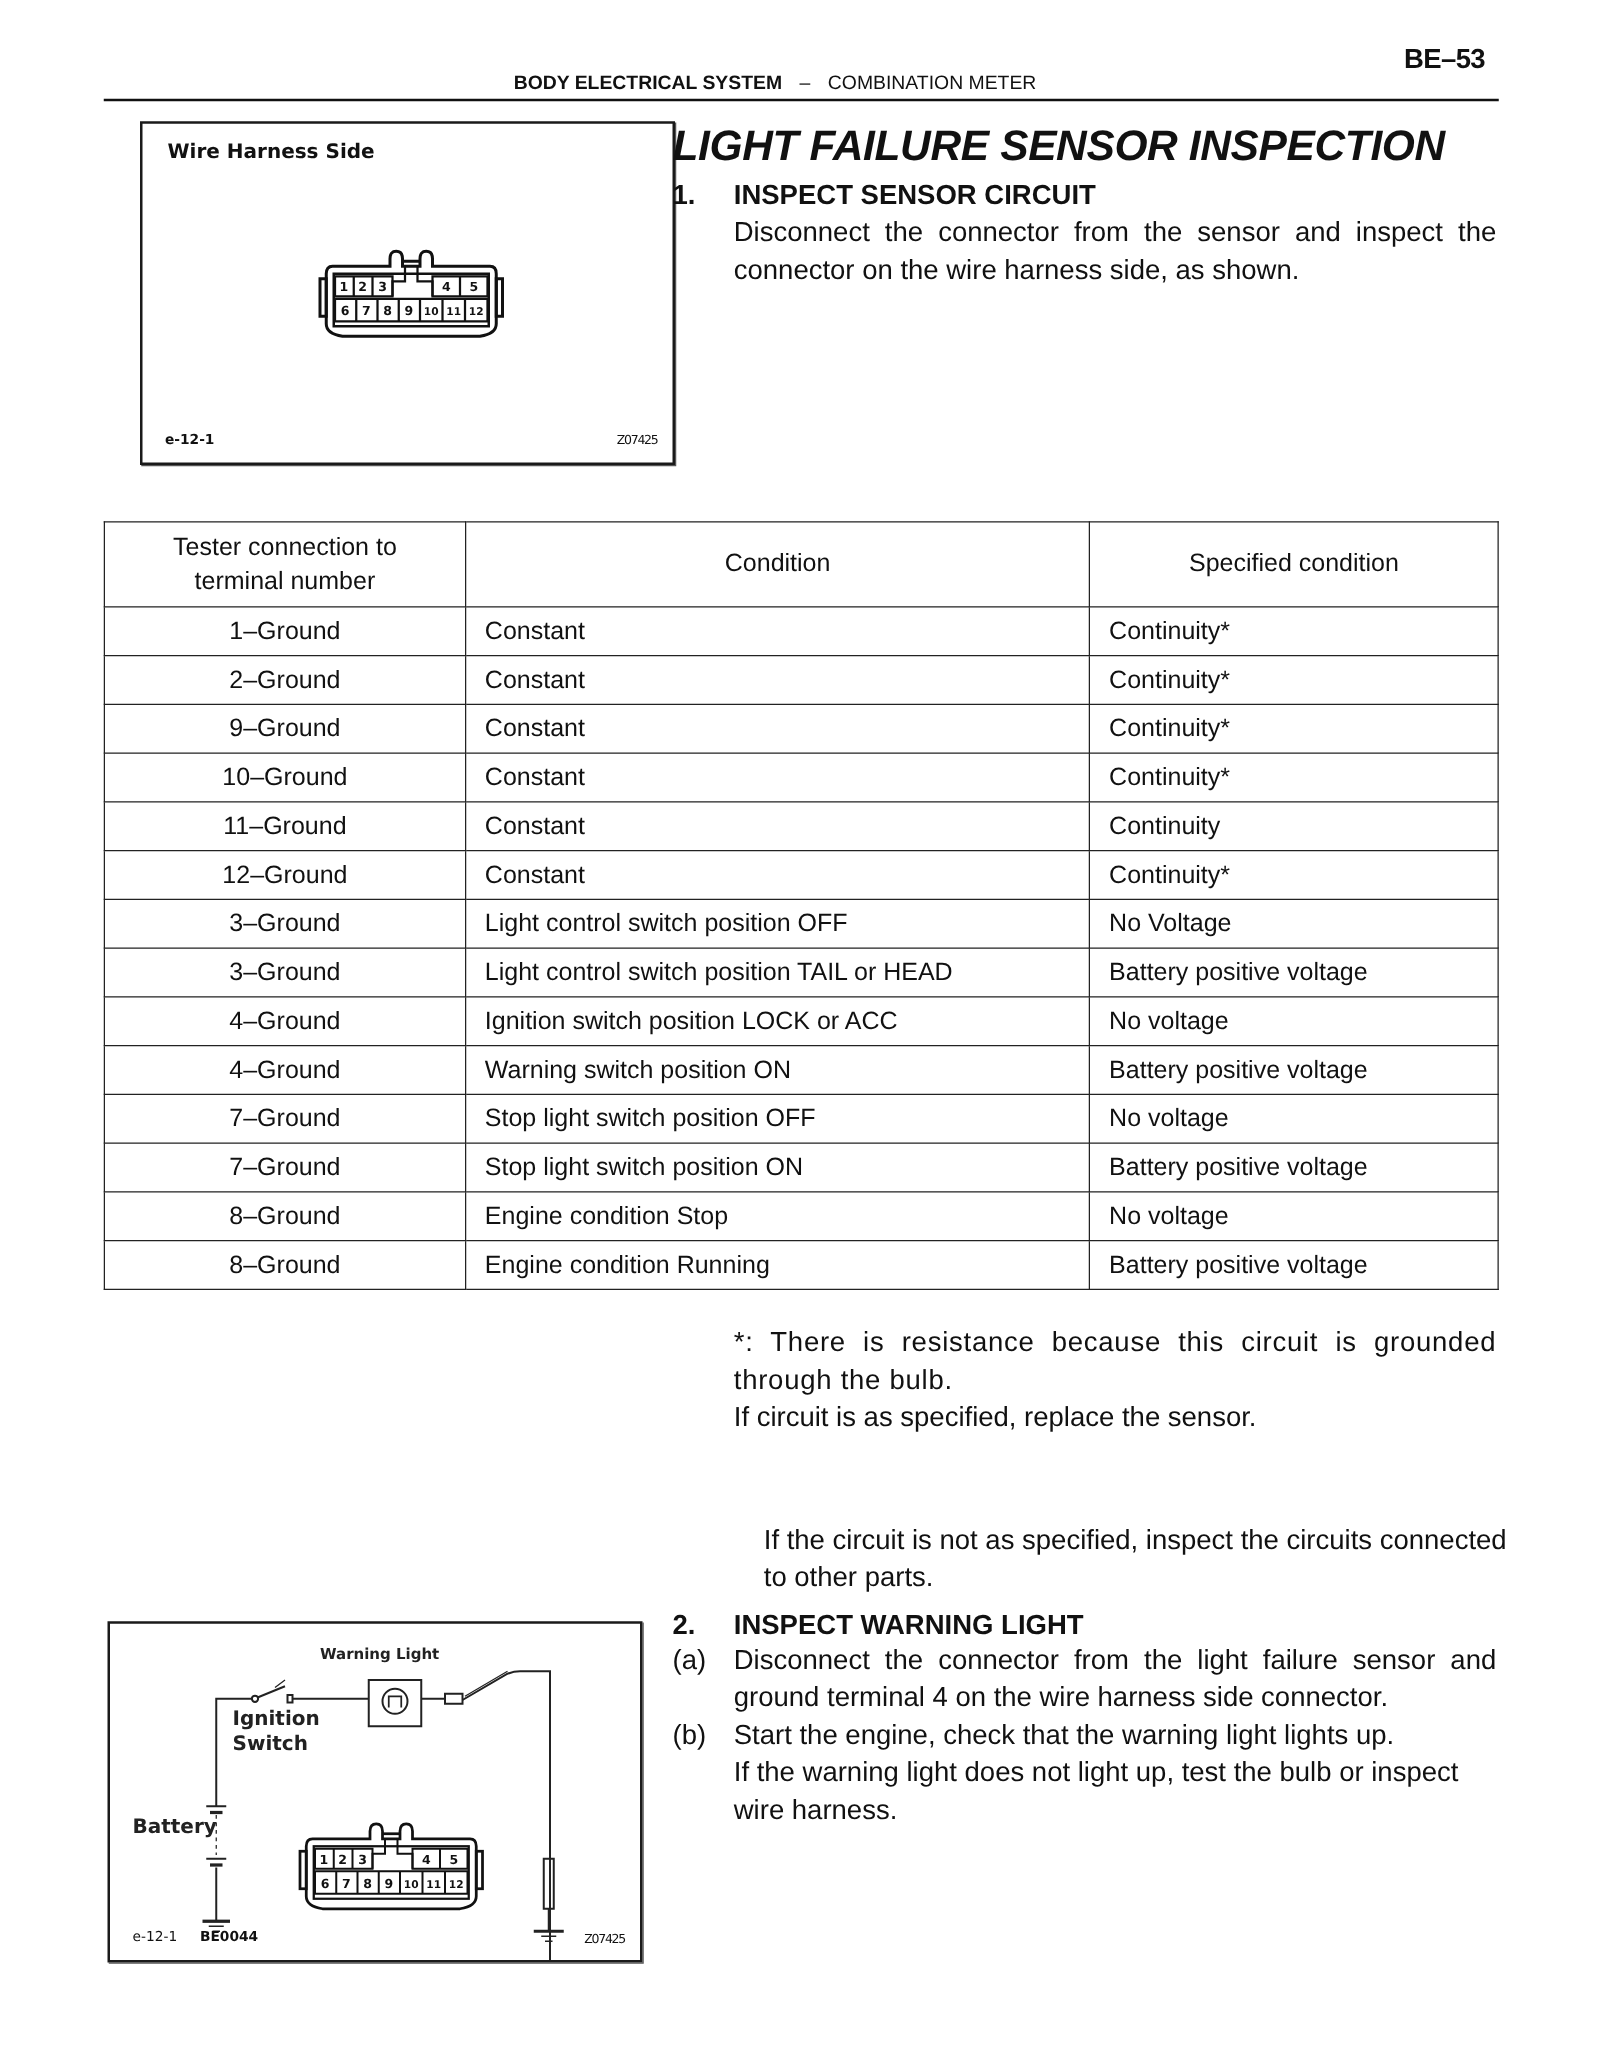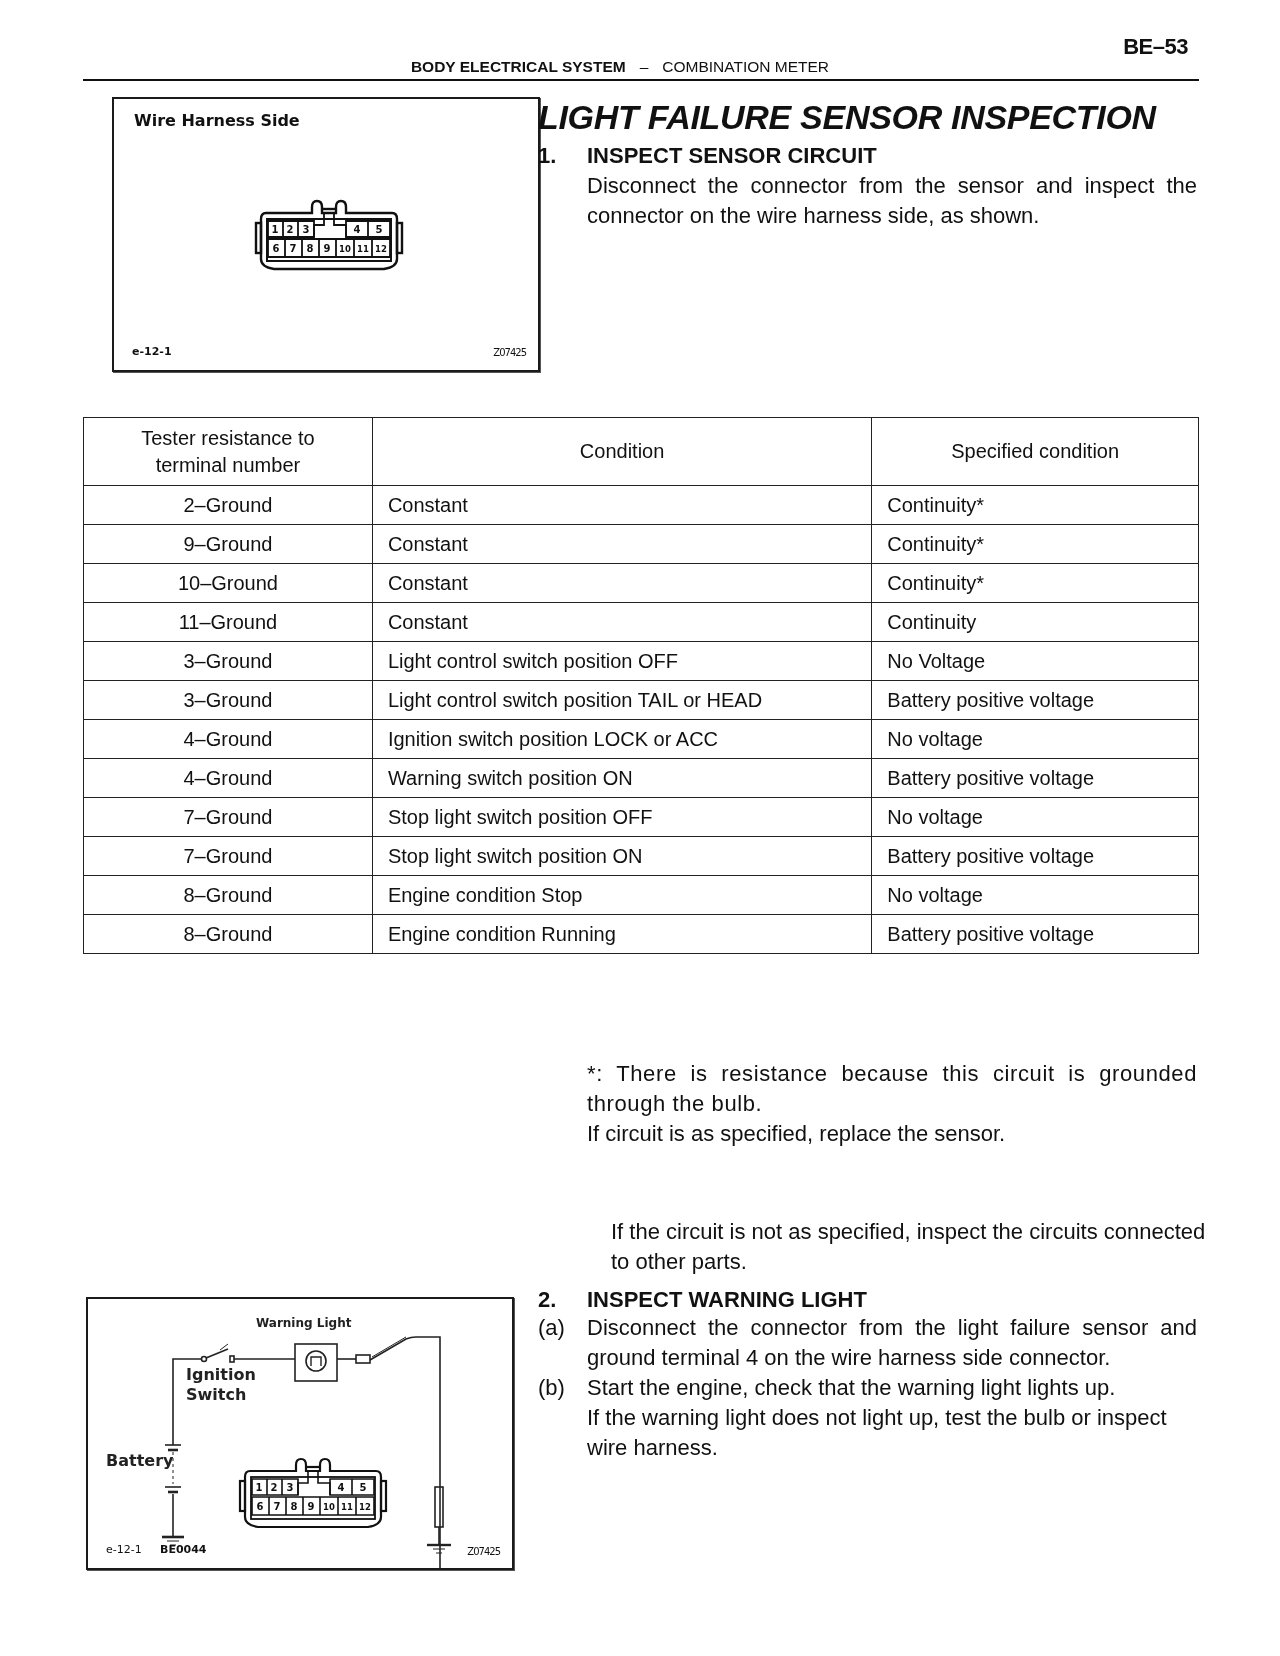--- a/index.html
+++ b/index.html
@@ -80,46 +80,56 @@
 
 <table class="spec">
   <colgroup>
       <col style="width:289px">
       <col style="width:500px">
       <col style="width:327px">
     </colgroup>
   <thead>
     <tr>
       <th>
-          <div style="width:200px; margin:0 auto;">Tester resistance to terminal number</div>
+          <div style="width:200px; margin:0 auto;">Tester connection to terminal number</div>
         </th>
       <th>Condition</th>
       <th>Specified condition</th>
     </tr>
   </thead>
   <tbody id="spec-body">
       <tr>
+        <td class="c1">1–Ground</td>
+        <td class="c2">Constant</td>
+        <td class="c3">Continuity*</td>
+      </tr>
+      <tr>
         <td class="c1">2–Ground</td>
         <td class="c2">Constant</td>
         <td class="c3">Continuity*</td>
       </tr>
       <tr>
         <td class="c1">9–Ground</td>
         <td class="c2">Constant</td>
         <td class="c3">Continuity*</td>
       </tr>
       <tr>
         <td class="c1">10–Ground</td>
         <td class="c2">Constant</td>
         <td class="c3">Continuity*</td>
       </tr>
       <tr>
         <td class="c1">11–Ground</td>
         <td class="c2">Constant</td>
         <td class="c3">Continuity</td>
+      </tr>
+      <tr>
+        <td class="c1">12–Ground</td>
+        <td class="c2">Constant</td>
+        <td class="c3">Continuity*</td>
       </tr>
       <tr>
         <td class="c1">3–Ground</td>
         <td class="c2">Light control switch position OFF</td>
         <td class="c3">No Voltage</td>
       </tr>
       <tr>
         <td class="c1">3–Ground</td>
         <td class="c2">Light control switch position TAIL or HEAD</td>
         <td class="c3">Battery positive voltage</td>

